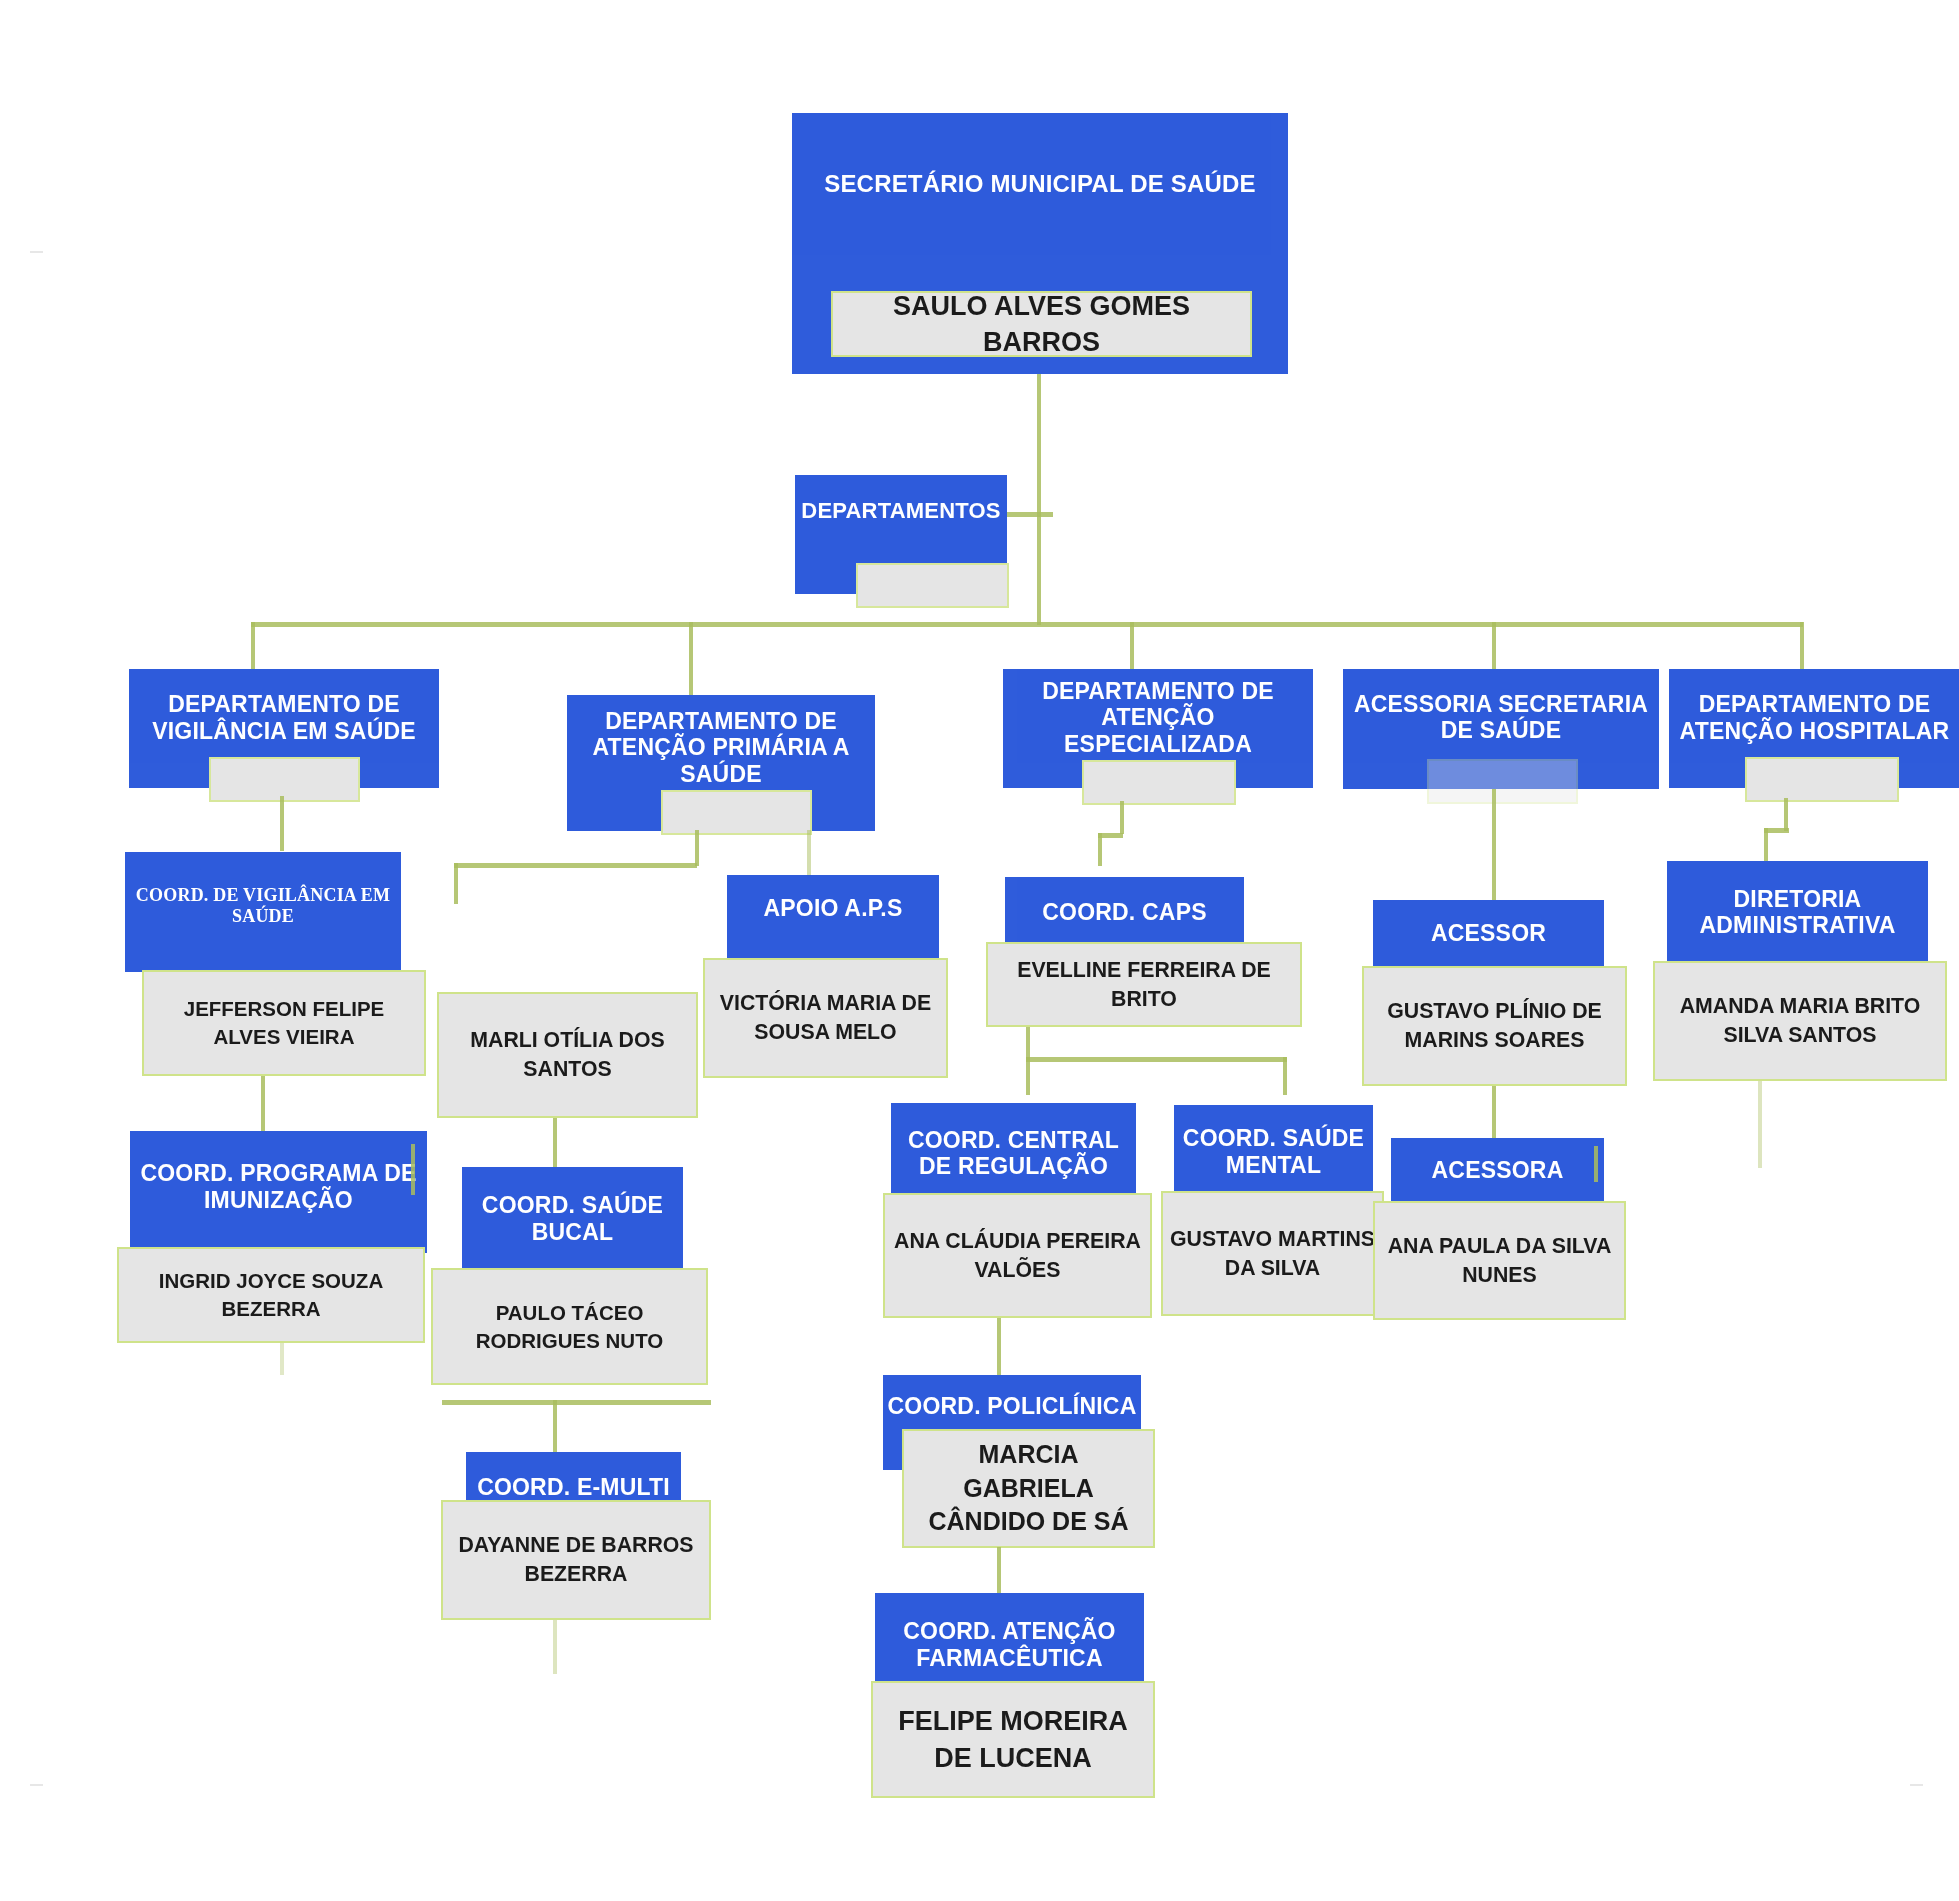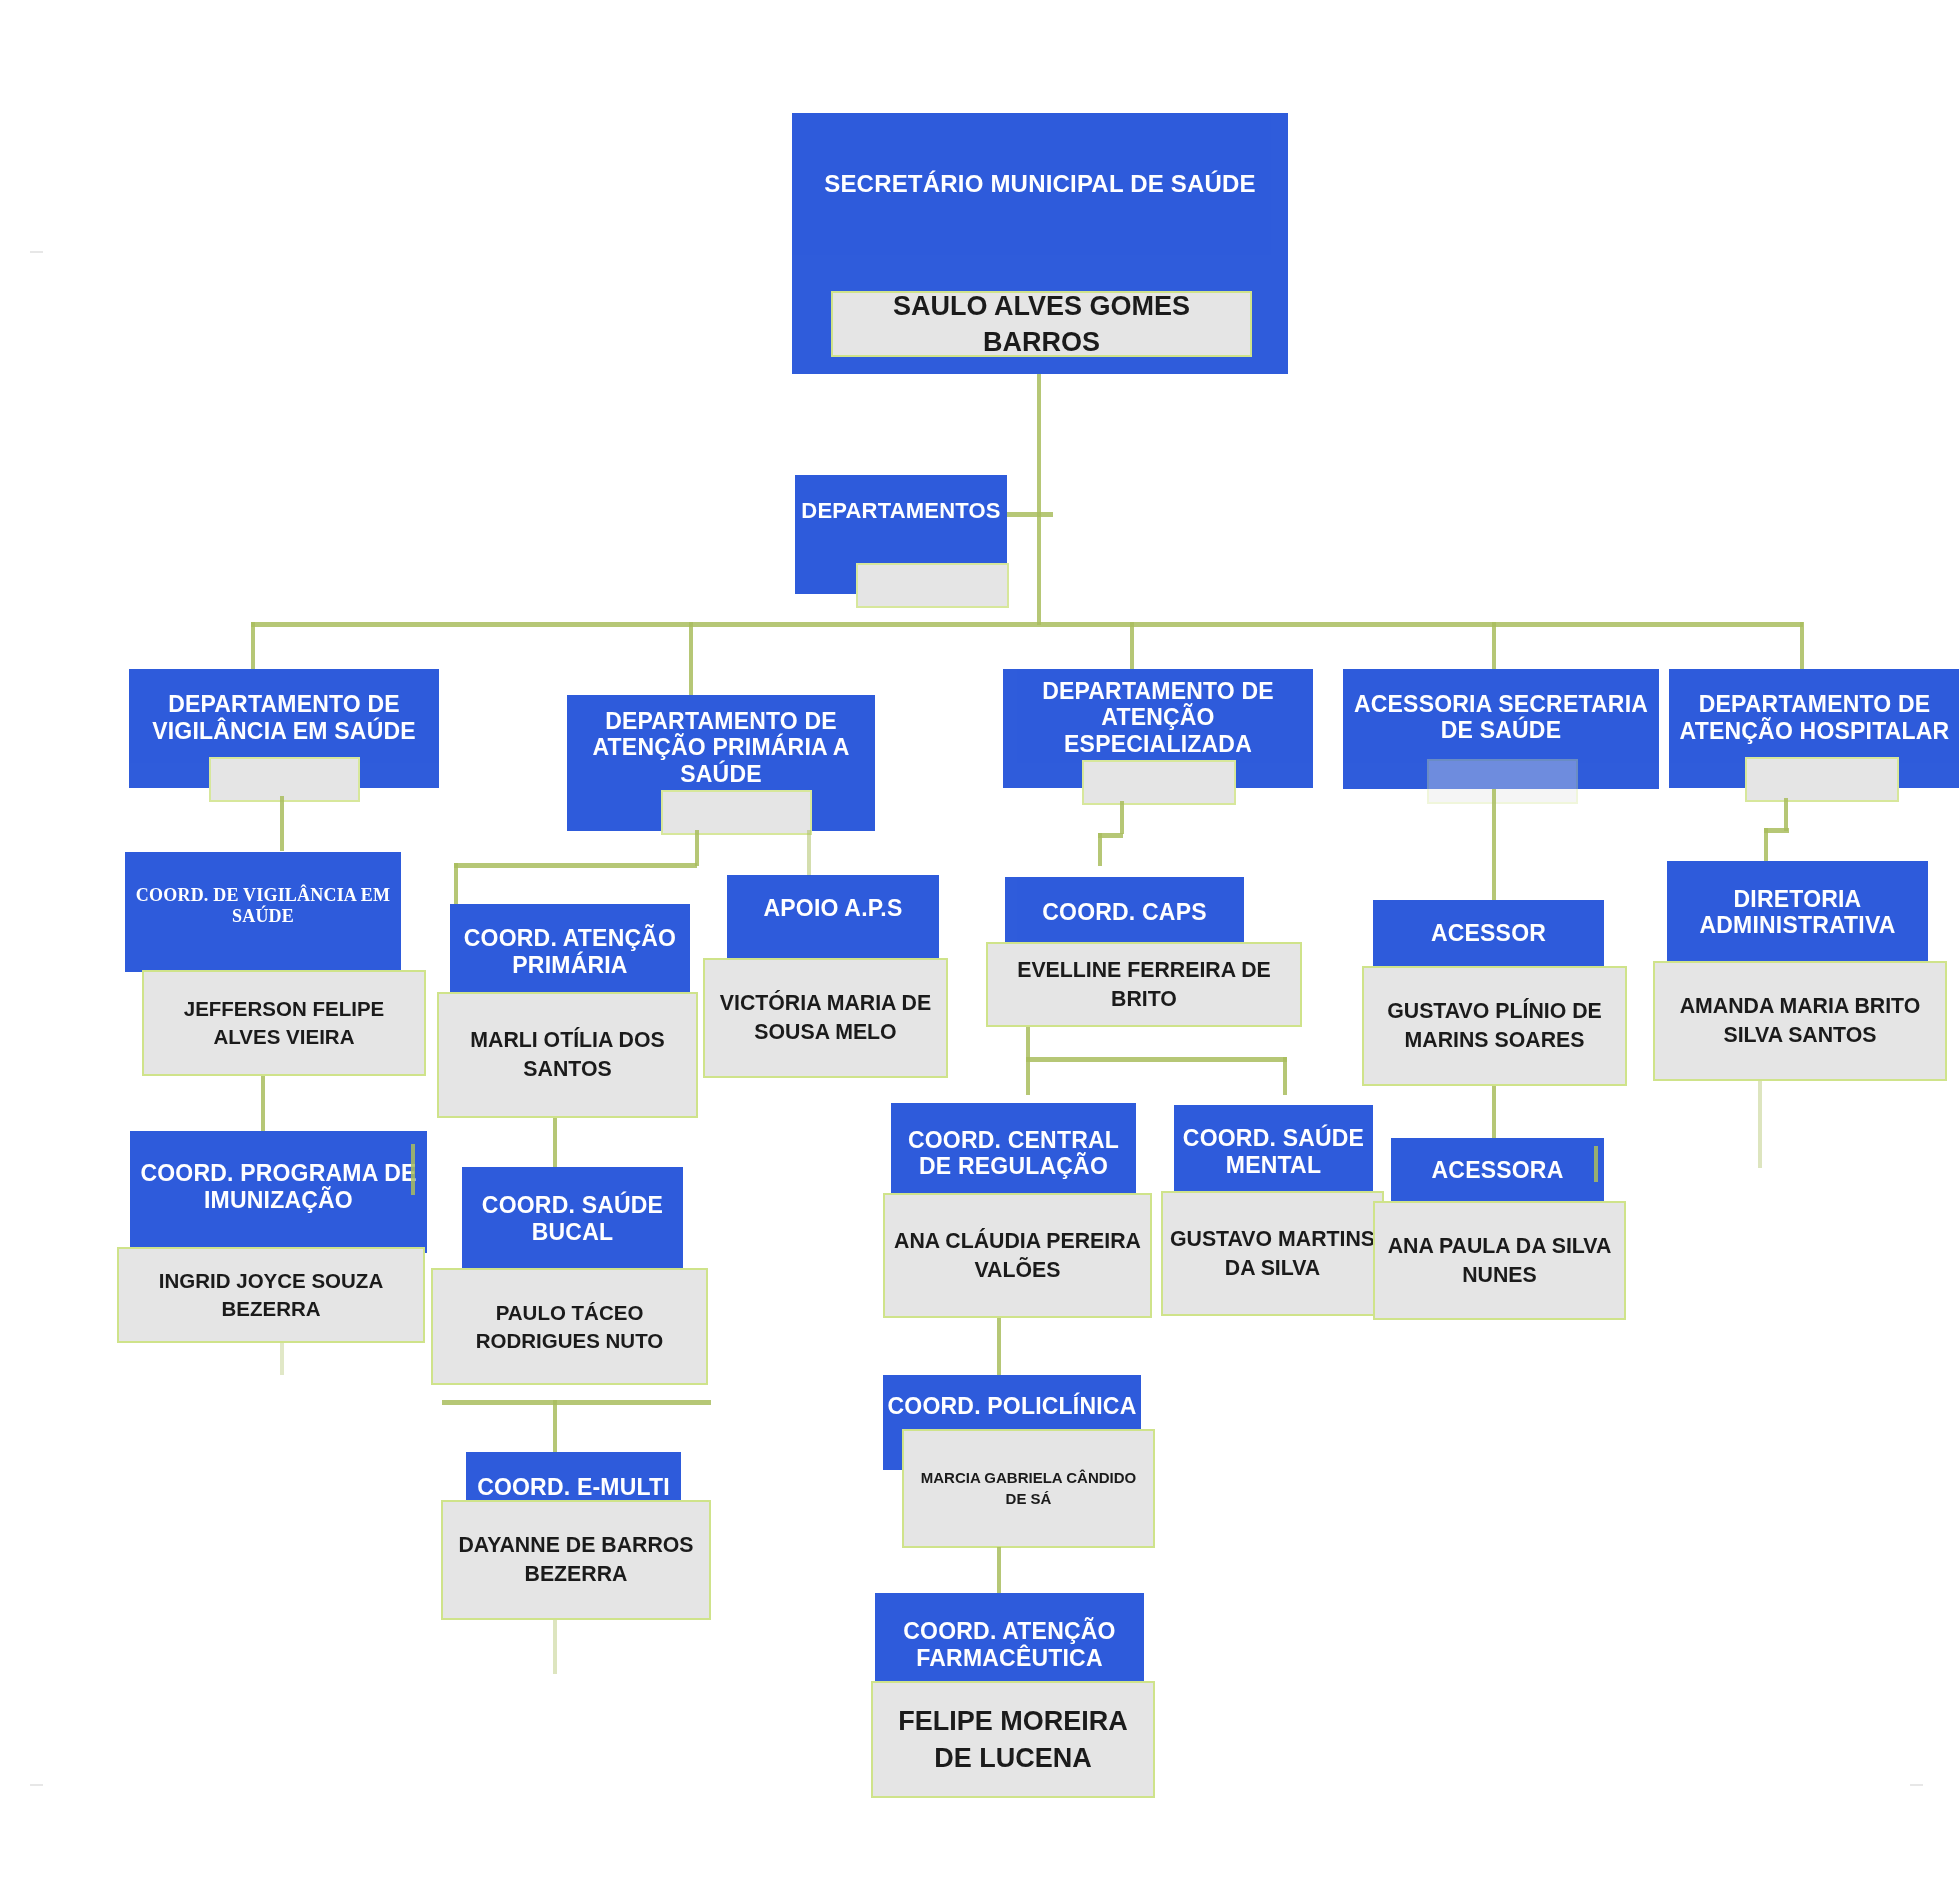--- a/index.html
+++ b/index.html
@@ -113,23 +113,20 @@
   </div>
   <div class="wbox empty" style="left:661px;top:790px;width:147px;height:41px;font-size:19px;">
     <span></span>
   </div>
 
   <div class="ln v" style="left:695px;top:830px;height:36px;"></div>
   <div class="ln h" style="left:454px;top:863px;width:243px;"></div>
   <div class="ln v" style="left:454px;top:863px;height:41px;"></div>
   <div class="ln v" style="left:807px;top:830px;height:46px;opacity:.5;"></div>
 
-  <div class="gbox" style="left:450px;top:904px;width:240px;height:119px;font-size:23px;padding:8px 6.3px 32px;box-sizing:border-box;">
-    <span>COORD. ATENÇÃO PRIMÁRIA</span>
-  </div>
   <div class="wbox" style="left:437px;top:992px;width:261px;height:126px;font-size:21.3px;padding:0 8px;box-sizing:border-box;">
     <span>MARLI OTÍLIA DOS SANTOS</span>
   </div>
 
   <div class="gbox" style="left:727px;top:875px;width:212px;height:85px;font-size:23px;padding-bottom:19px;box-sizing:border-box;">
     <span>APOIO A.P.S</span>
   </div>
   <div class="wbox" style="left:703px;top:958px;width:245px;height:120px;font-size:21.3px;padding:0 8px;box-sizing:border-box;">
     <span>VICTÓRIA MARIA DE SOUSA MELO</span>
   </div>
@@ -186,21 +183,21 @@
     <span>COORD. SAÚDE MENTAL</span>
   </div>
   <div class="wbox" style="left:1161px;top:1191px;width:223px;height:125px;font-size:21.3px;padding:0 6.3px;box-sizing:border-box;">
     <span>GUSTAVO MARTINS DA SILVA</span>
   </div>
 
   <div class="ln v" style="left:997px;top:1318px;height:57px;"></div>
   <div class="gbox" style="left:883px;top:1375px;width:258px;height:95px;font-size:23px;padding-bottom:32px;box-sizing:border-box;">
     <span>COORD. POLICLÍNICA</span>
   </div>
-  <div class="wbox" style="left:902px;top:1429px;width:253px;height:119px;font-size:15px;padding:0 8px;box-sizing:border-box;">
+  <div class="wbox" style="left:902px;top:1429px;width:253px;height:119px;font-size:25px;padding:0 8px;box-sizing:border-box;">
     <span>MARCIA GABRIELA CÂNDIDO DE SÁ</span>
   </div>
 
   <div class="ln v" style="left:997px;top:1547px;height:46px;"></div>
   <div class="gbox" style="left:875px;top:1593px;width:269px;height:119px;font-size:23px;padding:8px 6.3px 24px;box-sizing:border-box;">
     <span>COORD. ATENÇÃO FARMACÊUTICA</span>
   </div>
   <div class="wbox" style="left:863px;top:1681px;width:284px;height:117px;font-size:27px;padding:0 4.7px;box-sizing:border-box;margin-left:8px;">
     <span>FELIPE MOREIRA DE LUCENA</span>
   </div>

